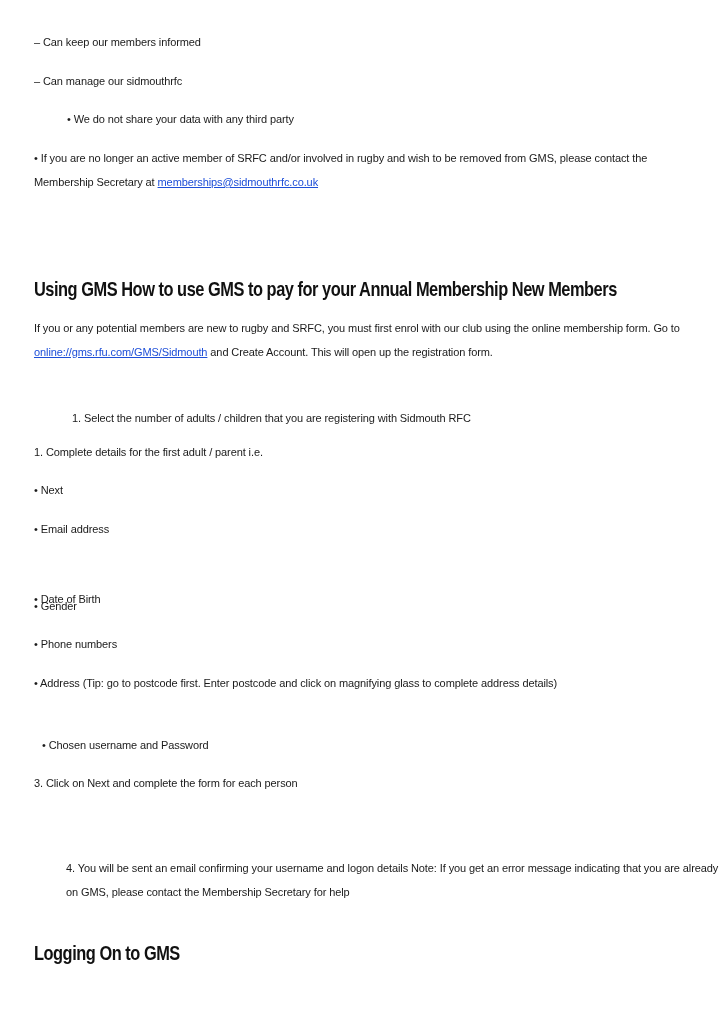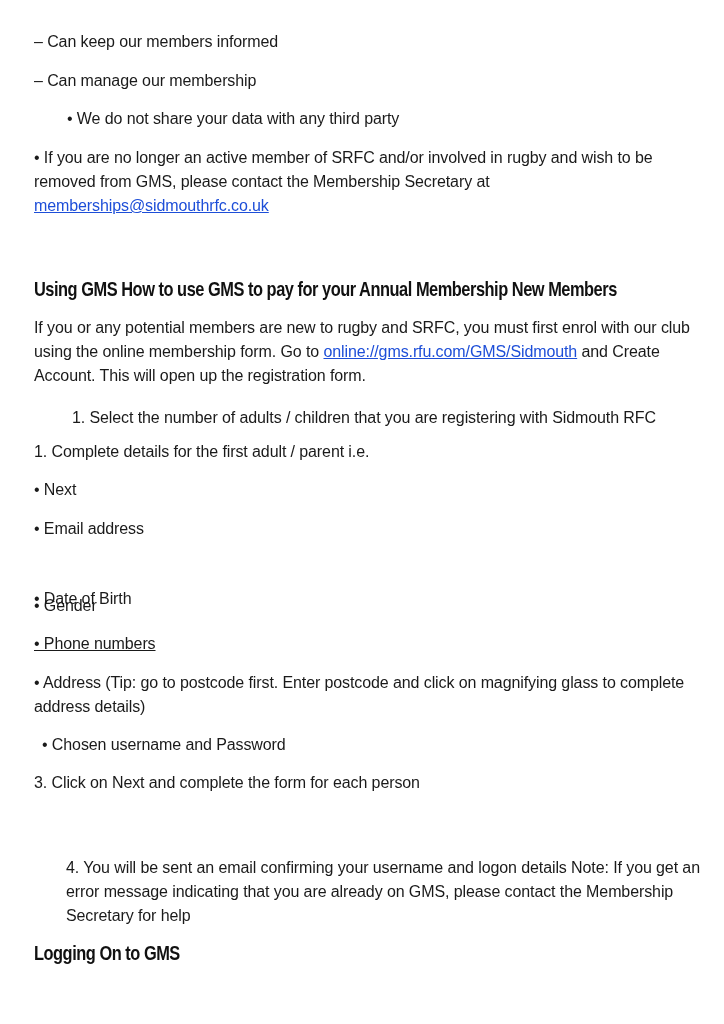--- a/index.html
+++ b/index.html
@@ -18,21 +18,21 @@
     .page {
       position: absolute;
       left: 34px;
       top: 0;
       width: 660px;
     }
     .p {
       position: absolute;
       left: 0;
       width: 660px;
-      font-size: 16px;
+      font-size: 11px;
       line-height: 24px;
       letter-spacing: -0.1px;
       margin: 0;
       white-space: normal;
     }
     .link {
       color: #1d4ed8;
       text-decoration: underline;
       cursor: pointer;
     }
@@ -50,36 +50,36 @@
       transform-origin: left center;
       white-space: nowrap;
     }
   </style>
 </head>
 <body>
 
 <div class="page">
 
   <p class="p" style="top:30px;">– Can keep our members informed</p>
-  <p class="p" style="top:69px;">– Can manage our membership</p>
+  <p class="p" style="top:69px;">– Can manage our sidmouthrfc</p>
   <p class="p" style="top:107px;margin-left:33px;">• We do not share your data with any third party</p>
 
   <p class="p" style="top:146px;"><span>• If you are no longer an active member of SRFC and/or involved in rugby and wish to be removed from GMS, please contact the Membership Secretary at </span><a class="link">memberships@sidmouthrfc.co.uk</a></p>
 
   <h2 class="heading" style="top:276px;">Using GMS How to use GMS to pay for your Annual Membership New Members</h2>
 
   <p class="p" style="top:316px;"><span>If you or any potential members are new to rugby and SRFC, you must first enrol with our club using the online membership form. Go to </span><a class="link">online://gms.rfu.com/GMS/Sidmouth</a><span> and Create Account. This will open up the registration form.</span></p>
 
   <p class="p" style="top:406px;margin-left:38px;">1. Select the number of adults / children that you are registering with Sidmouth RFC</p>
   <p class="p" style="top:440px;">1. Complete details for the first adult / parent i.e.</p>
   <p class="p" style="top:478px;">• Next</p>
   <p class="p" style="top:517px;">• Email address</p>
   <p class="p" style="top:587px;">• Date of Birth</p>
   <p class="p" style="top:594px;">• Gender</p>
-  <p class="p" style="top:632px;text-decoration:underline;">• Phone numbers</p>
+  <p class="p" style="top:632px;">• Phone numbers</p>
   <p class="p" style="top:671px;">• Address (Tip: go to postcode first. Enter postcode and click on magnifying glass to complete address details)</p>
   <p class="p" style="top:733px;margin-left:8px;">• Chosen username and Password</p>
   <p class="p" style="top:771px;">3. Click on Next and complete the form for each person</p>
   <p class="p" style="top:856px;margin-left:32px;">4. You will be sent an email confirming your username and logon details Note: If you get an error message indicating that you are already on GMS, please contact the Membership Secretary for help</p>
 
   <h2 class="heading" style="top:940px;">Logging On to GMS</h2>
 
 </div>
 
 </body></html>

